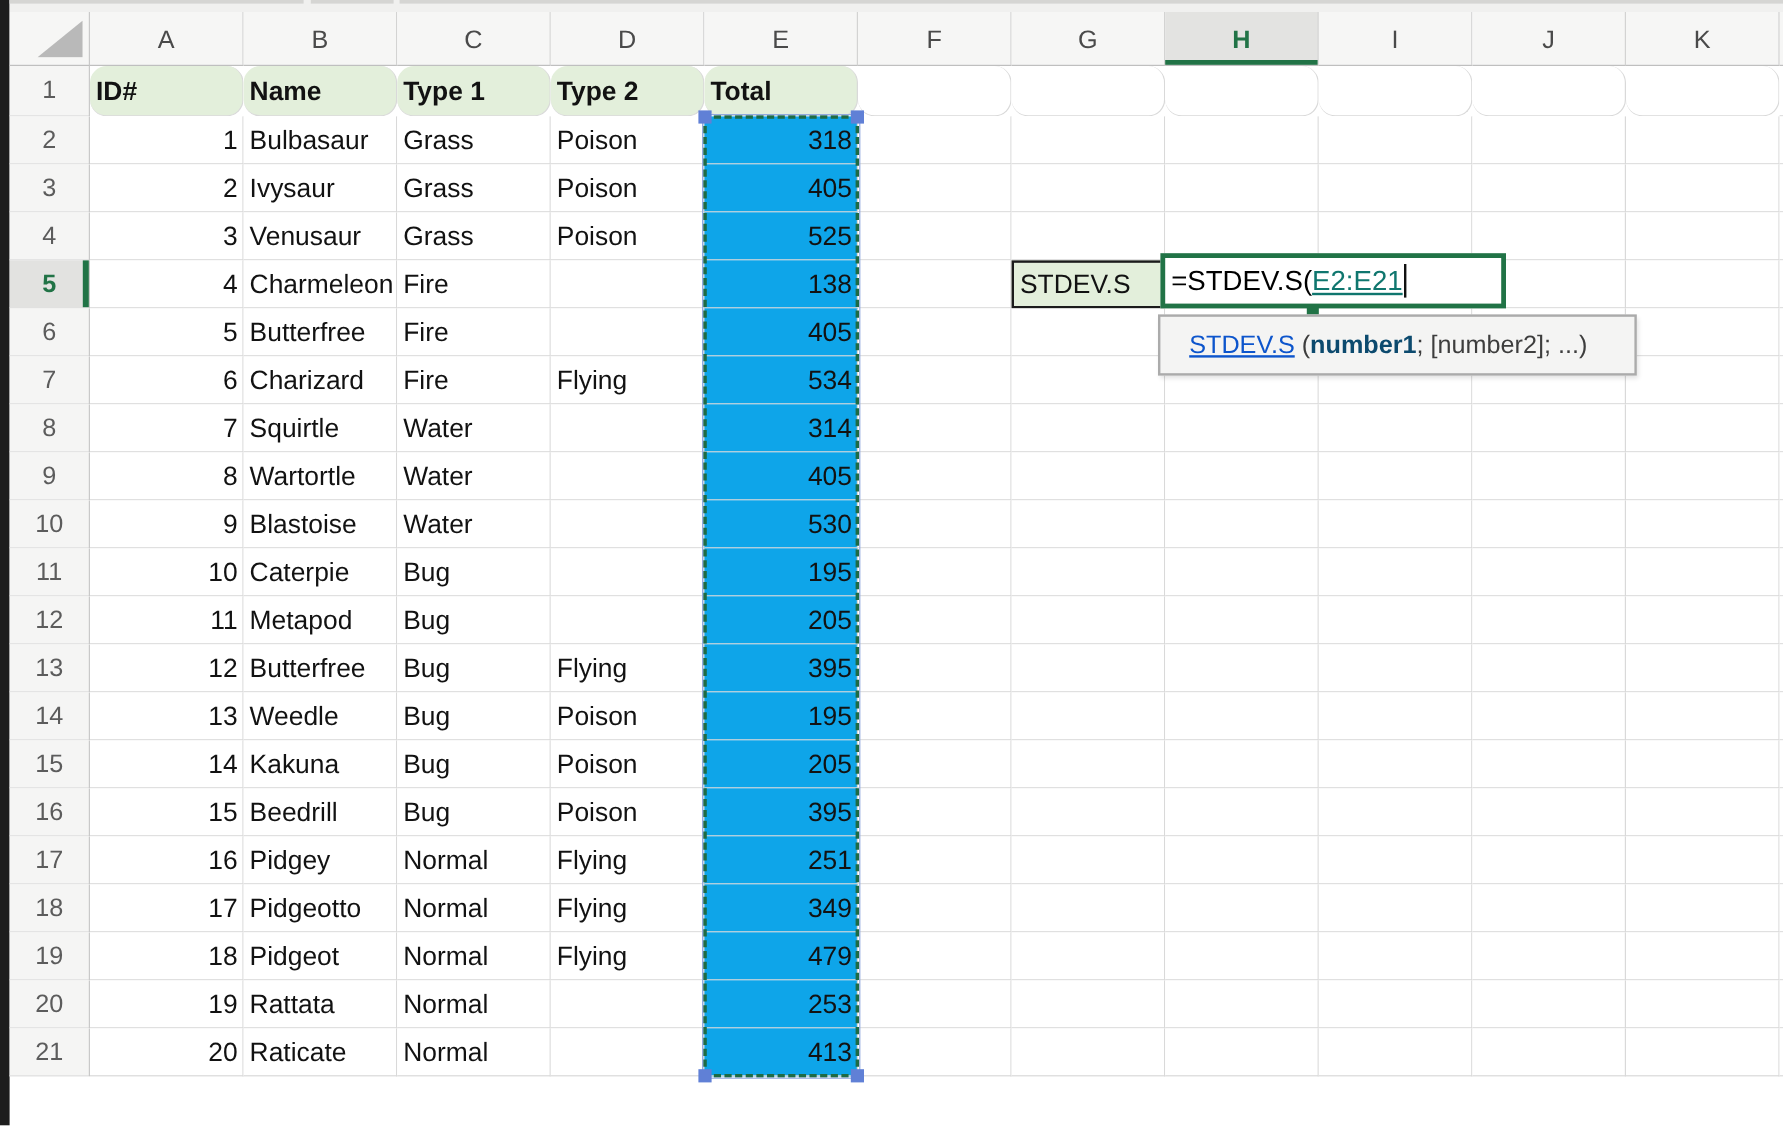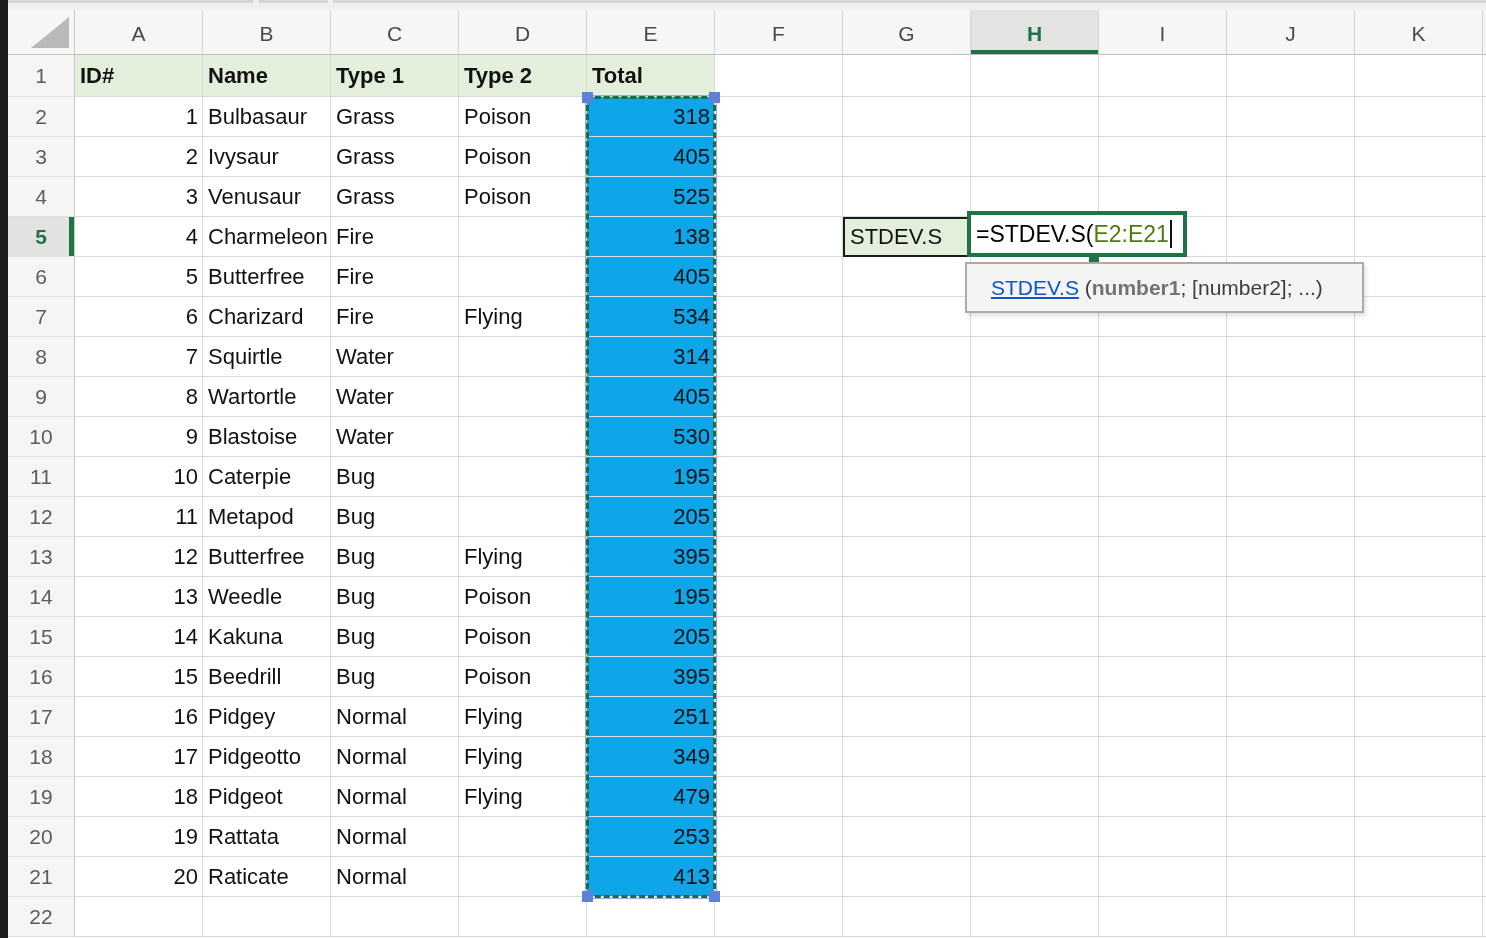--- a/index.html
+++ b/index.html
@@ -34,49 +34,49 @@
   .rowhdr { width:67px; flex:none; background:#f5f5f4; border-right:1px solid #c9c9c9;
     border-bottom:1px solid #e0e0e0; color:#5c5c5c; font-size:21px; text-align:center;
     line-height:40px; position:relative; }
   .r1 .rowhdr { line-height:42px; }
   .rowhdr.active { background:#e2e2e0; color:#217346; font-weight:bold; }
   .rowhdr.active::after { content:""; position:absolute; right:0; top:0; bottom:0; width:5px;
     background:#217346; }
   .cell { width:128px; flex:none; border-right:1px solid #d9d9d9; border-bottom:1px solid #d9d9d9;
     font-size:22px; color:#121212; line-height:39px; padding:0 5px; overflow:hidden;
     white-space:nowrap; background:#fff; }
-  .r1 .cell { line-height:41px; }
+  .r1 .cell { line-height:41px;border-radius:14px; }
   .cell.hdr { background:#e3efdb; font-weight:bold; }
   .cell.num { text-align:right; padding-right:4px; }
   .cell.selfill { background:#0ea5e9; }
   .cell.g5 { background:#e3efdb; border:2px solid #1b1b1b; line-height:35px; }
   .row-filler { flex:1; border-bottom:1px solid #d9d9d9; background:#fff; }
 
   
   .sel-overlay { position:absolute; left:586px; top:96px; width:130px; height:802px;
     border:3px dashed #1e6b45; outline:1px solid #93aade; pointer-events:none; }
   .handle { position:absolute; width:11px; height:11px; background:#6080d6; }
   .handle.tl { left:-7px; top:-7px; } .handle.tr { right:-7px; top:-7px; }
   .handle.bl { left:-7px; bottom:-7px; } .handle.br { right:-7px; bottom:-7px; }
 
   
-  .edit-box { position:absolute; left:967px; top:211px; width:220px; height:46px;
+  .edit-box { position:absolute; left:967px; top:211px; width:288px; height:46px;
     background:#fff; border:4px solid #217346; display:flex; align-items:center;
     padding-left:5px; font-size:23px; white-space:nowrap; }
-  .edit-box .ref { color:#4d7c0f; }
+  .edit-box .ref { color:#0f766e;text-decoration:underline; }
   .caret { display:inline-block; width:2px; height:28px; background:#111; margin-left:1px; }
   .nub { position:absolute; left:1089px; top:255px; width:10px; height:9px; background:#217346; }
 
   
   .tooltip { position:absolute; left:965px; top:262px; width:399px; height:51px;
     background:#f4f4f3; border:2px solid #ababab; box-shadow:2px 3px 4px rgba(0,0,0,0.12);
     display:flex; align-items:center; padding-left:24px; font-size:21px; color:#3d3d3d;
     white-space:pre; }
   .tooltip .fn { color:#0d55cc; text-decoration:underline; }
-  .tooltip .arg1 { font-weight:bold; color:#737373; }
+  .tooltip .arg1 { font-weight:bold; color:#0c4a6e; }
 </style>
 </head>
 <body>
 
 <div class="stage">
 
   <div class="left-strip"></div>
   <div class="top-strip">
     <div class="top-seg" style="left:0; width:245px;"></div>
     <div class="top-seg" style="left:251px; width:69px;"></div>
@@ -412,35 +412,20 @@
           <div class="cell"></div>
           <div class="cell num selfill">413</div>
           <div class="cell"></div>
           <div class="cell"></div>
           <div class="cell"></div>
           <div class="cell"></div>
           <div class="cell"></div>
           <div class="cell"></div>
           <div class="row-filler"></div>
         </div>
-        <div class="row">
-          <div class="rowhdr">22</div>
-          <div class="cell"></div>
-          <div class="cell"></div>
-          <div class="cell"></div>
-          <div class="cell"></div>
-          <div class="cell"></div>
-          <div class="cell"></div>
-          <div class="cell"></div>
-          <div class="cell"></div>
-          <div class="cell"></div>
-          <div class="cell"></div>
-          <div class="cell"></div>
-          <div class="row-filler"></div>
-        </div>
       </div>
   </div>
 
   <div class="sel-overlay">
     <div class="handle tl"></div>
     <div class="handle tr"></div>
     <div class="handle bl"></div>
     <div class="handle br"></div>
   </div>
 

